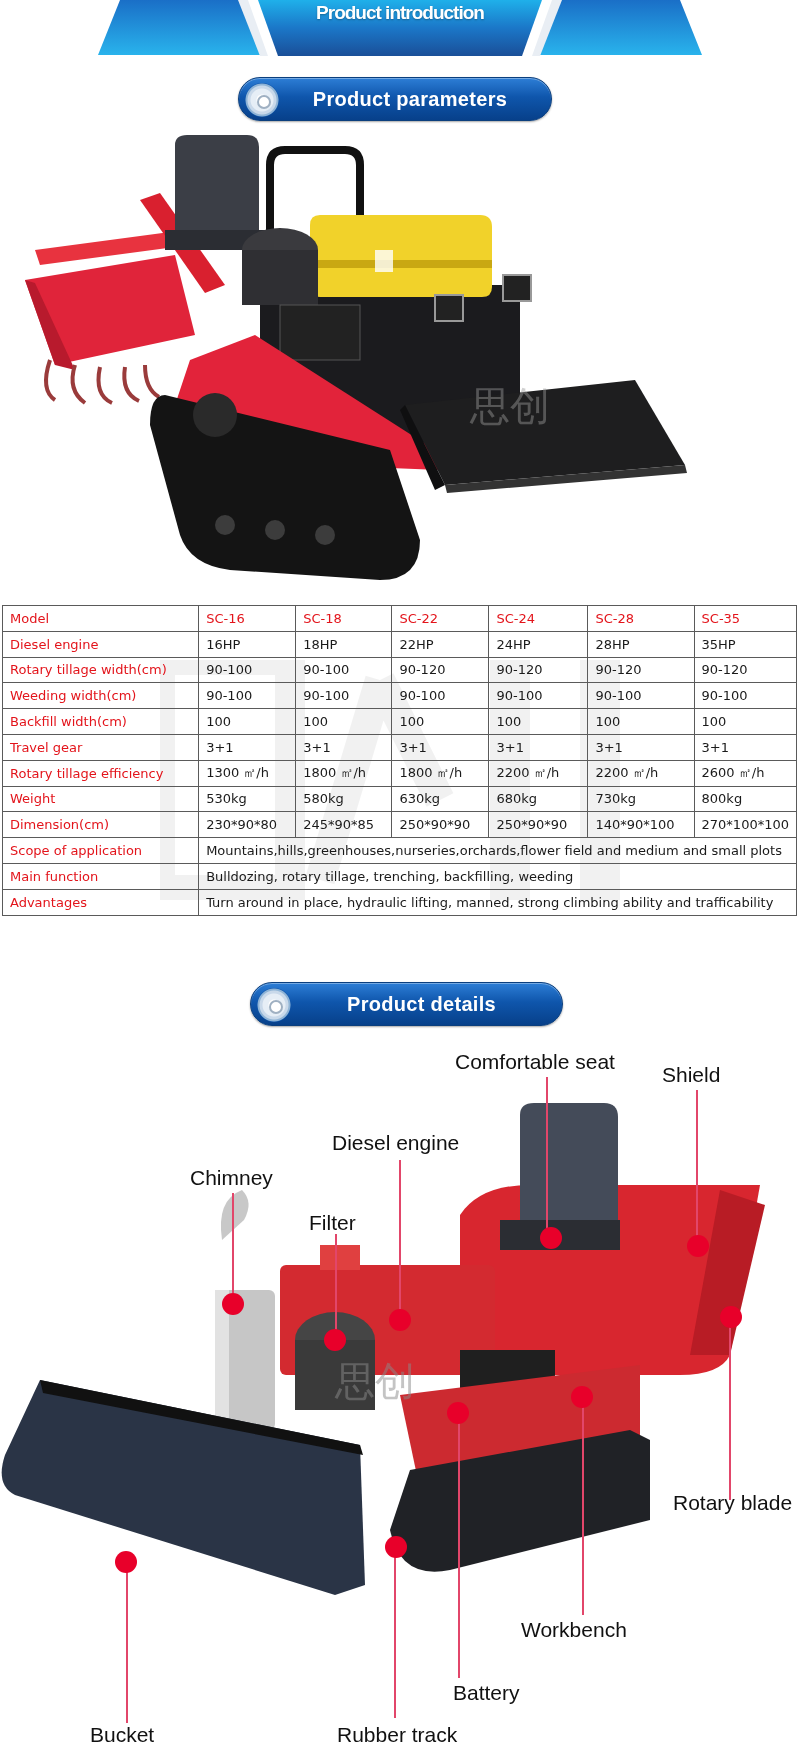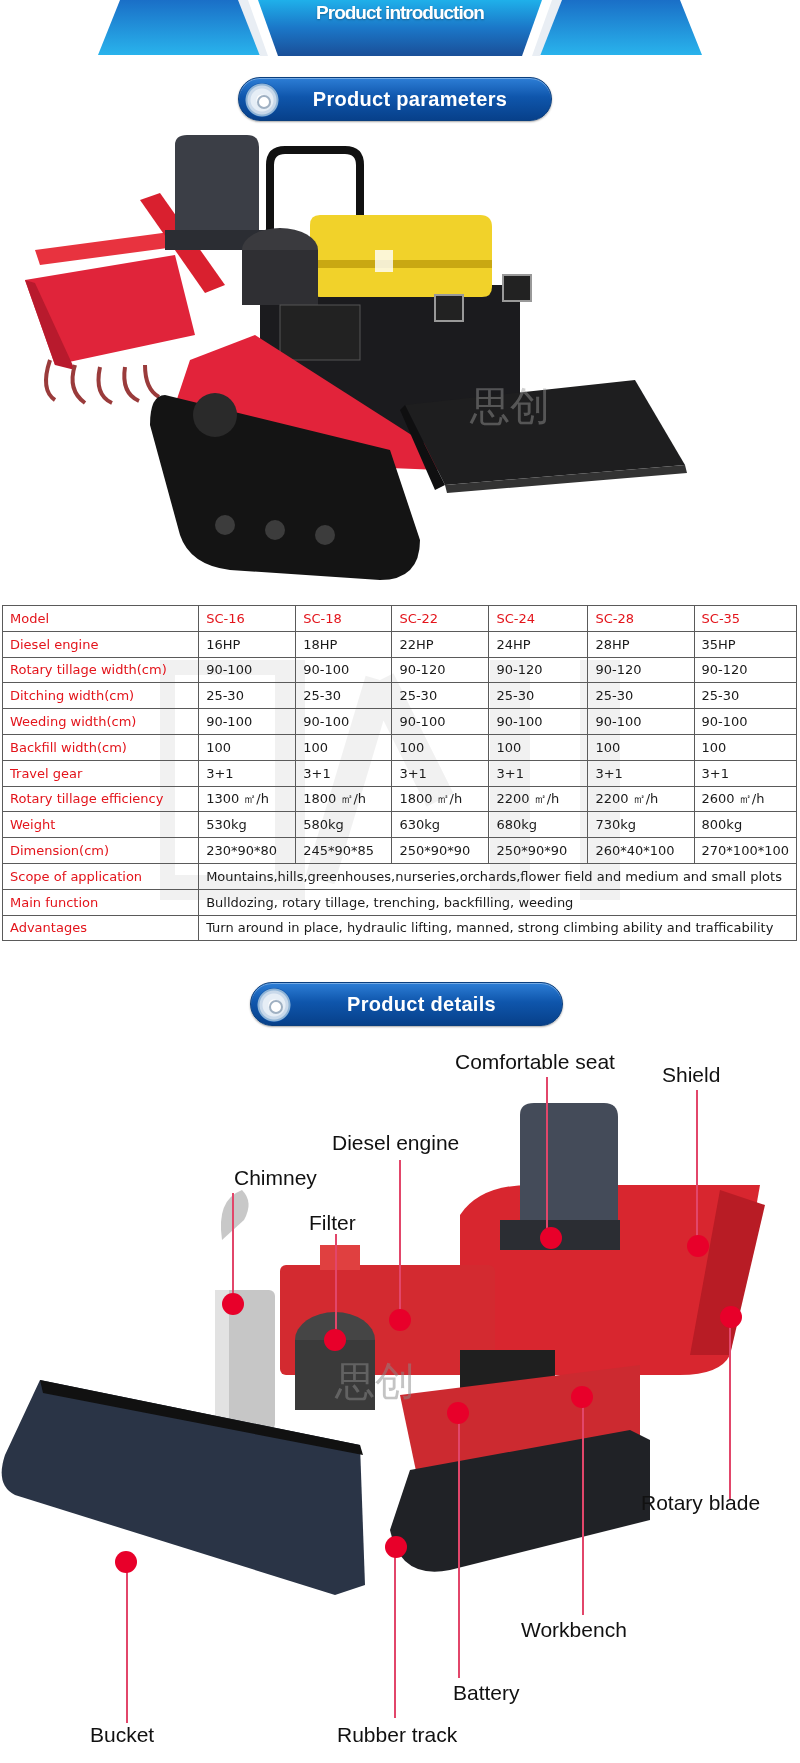--- a/index.html
+++ b/index.html
@@ -156,29 +156,20 @@
     <tr>
       <td class="lbl">Rotary tillage width(cm)</td>
       <td>90-100</td>
       <td>90-100</td>
       <td>90-120</td>
       <td>90-120</td>
       <td>90-120</td>
       <td>90-120</td>
     </tr>
     <tr>
-      <td class="lbl">Ditching width(cm)</td>
-      <td>25-30</td>
-      <td>25-30</td>
-      <td>25-30</td>
-      <td>25-30</td>
-      <td>25-30</td>
-      <td>25-30</td>
-    </tr>
-    <tr>
       <td class="lbl">Weeding width(cm)</td>
       <td>90-100</td>
       <td>90-100</td>
       <td>90-100</td>
       <td>90-100</td>
       <td>90-100</td>
       <td>90-100</td>
     </tr>
     <tr>
       <td class="lbl">Backfill width(cm)</td>
@@ -215,21 +206,21 @@
       <td>680kg</td>
       <td>730kg</td>
       <td>800kg</td>
     </tr>
     <tr>
       <td class="lbl">Dimension(cm)</td>
       <td>230*90*80</td>
       <td>245*90*85</td>
       <td>250*90*90</td>
       <td>250*90*90</td>
-      <td>260*40*100</td>
+      <td>140*90*100</td>
       <td>270*100*100</td>
     </tr>
     <tr>
       <td class="lbl">Scope of application</td>
       <td colspan="6">Mountains,hills,greenhouses,nurseries,orchards,flower field and medium and small plots</td>
     </tr>
     <tr>
       <td class="lbl">Main function</td>
       <td colspan="6">Bulldozing, rotary tillage, trenching, backfilling, weeding</td>
     </tr>
@@ -292,19 +283,19 @@
 <div class="dot" style="left:335px; top:1340px;"></div>
 <div class="dot" style="left:731px; top:1317px;"></div>
 <div class="dot" style="left:582px; top:1397px;"></div>
 <div class="dot" style="left:458px; top:1413px;"></div>
 <div class="dot" style="left:126px; top:1562px;"></div>
 <div class="dot" style="left:396px; top:1547px;"></div>
 
 <div class="callout-label" style="left:455px; top:1050px;">Comfortable seat</div>
 <div class="callout-label" style="left:662px; top:1063px;">Shield</div>
 <div class="callout-label" style="left:332px; top:1131px;">Diesel engine</div>
-<div class="callout-label" style="left:190px; top:1166px;margin-left:44px;">Chimney</div>
+<div class="callout-label" style="left:190px; top:1166px;">Chimney</div>
 <div class="callout-label" style="left:309px; top:1211px;">Filter</div>
-<div class="callout-label" style="left:641px; top:1491px;">Rotary blade</div>
+<div class="callout-label" style="left:673px; top:1491px;">Rotary blade</div>
 <div class="callout-label" style="left:521px; top:1618px;">Workbench</div>
 <div class="callout-label" style="left:424px; top:1681px;margin-left:29px;">Battery</div>
 <div class="callout-label" style="left:90px; top:1723px;">Bucket</div>
 <div class="callout-label" style="left:337px; top:1723px;">Rubber track</div>
 
 </body></html>

